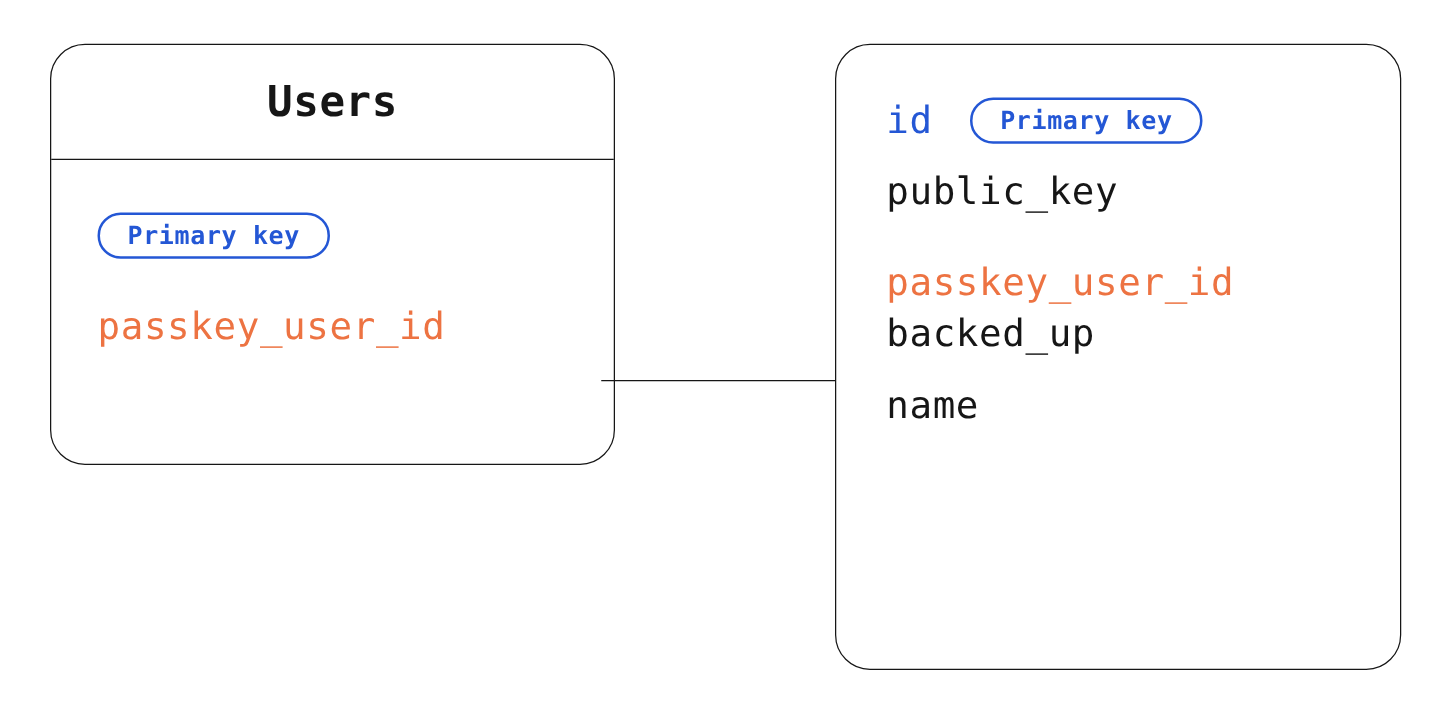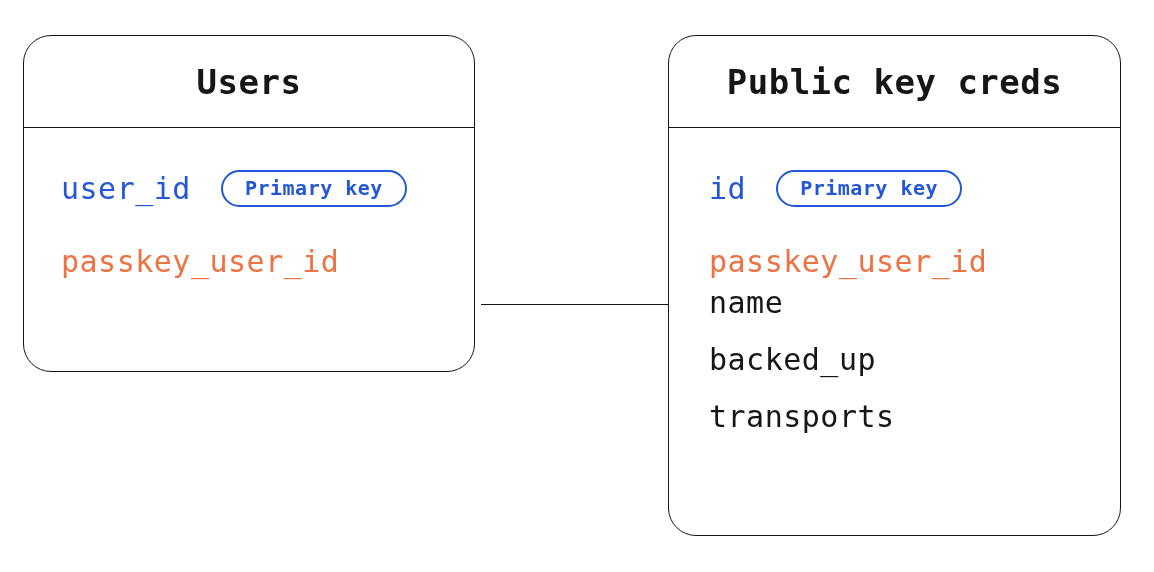--- a/index.html
+++ b/index.html
@@ -18,21 +18,21 @@
     overflow:hidden;
     font-family:"DejaVu Sans Mono","Liberation Mono",monospace;
     color:var(--ink);
   }
   .table-card{
     position:absolute;
     background:var(--bg);
     border:1.6px solid var(--ink);
     border-radius:28px;
   }
-  .card-users{left:23px;top:35px;width:452px;height:337px;}
+  .card-users{left:40px;top:35px;width:452px;height:337px;}
   .card-creds{left:668px;top:35px;width:453px;height:501px;}
   .card-header{
     height:92px;
     display:flex;
     align-items:center;
     justify-content:center;
     border-bottom:1.6px solid var(--ink);
   }
   .card-title{
     font-size:34px;
@@ -86,48 +86,44 @@
 <body>
 
 <div class="canvas">
 
   <div class="table-card card-users">
     <div class="card-header">
       <span class="card-title">Users</span>
     </div>
     <div class="card-body">
         <div class="field-row">
-          <span class="field-label c-blue">user_id</span>
           <span class="badge">Primary key</span>
         </div>
         <div class="field-row">
           <span class="field-label c-orange">passkey_user_id</span>
         </div>
       </div>
   </div>
 
   <div class="relationship-line"></div>
 
   <div class="table-card card-creds">
-    <div class="card-header">
-      <span class="card-title">Public key creds</span>
-    </div>
     <div class="card-body">
         <div class="field-row">
           <span class="field-label c-blue">id</span>
           <span class="badge">Primary key</span>
         </div>
         <div class="field-row">
-          <span class="field-label c-orange">passkey_user_id</span>
+          <span class="field-label c-default">public_key</span>
         </div>
         <div class="field-row">
-          <span class="field-label c-default">name</span>
+          <span class="field-label c-orange">passkey_user_id</span>
         </div>
         <div class="field-row">
           <span class="field-label c-default">backed_up</span>
         </div>
         <div class="field-row">
-          <span class="field-label c-default">transports</span>
+          <span class="field-label c-default">name</span>
         </div>
       </div>
   </div>
 
 </div>
 
 </body></html>

